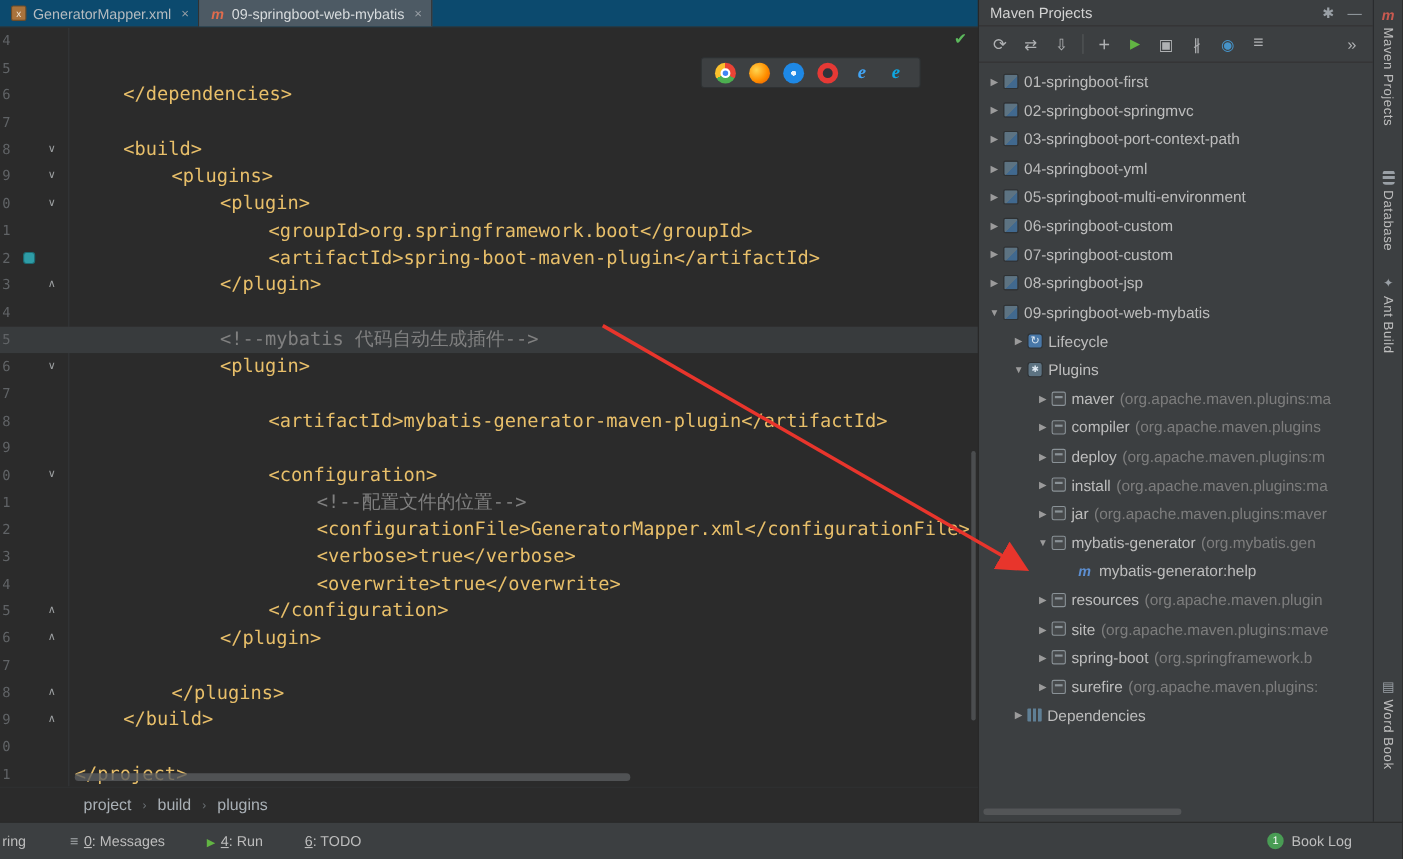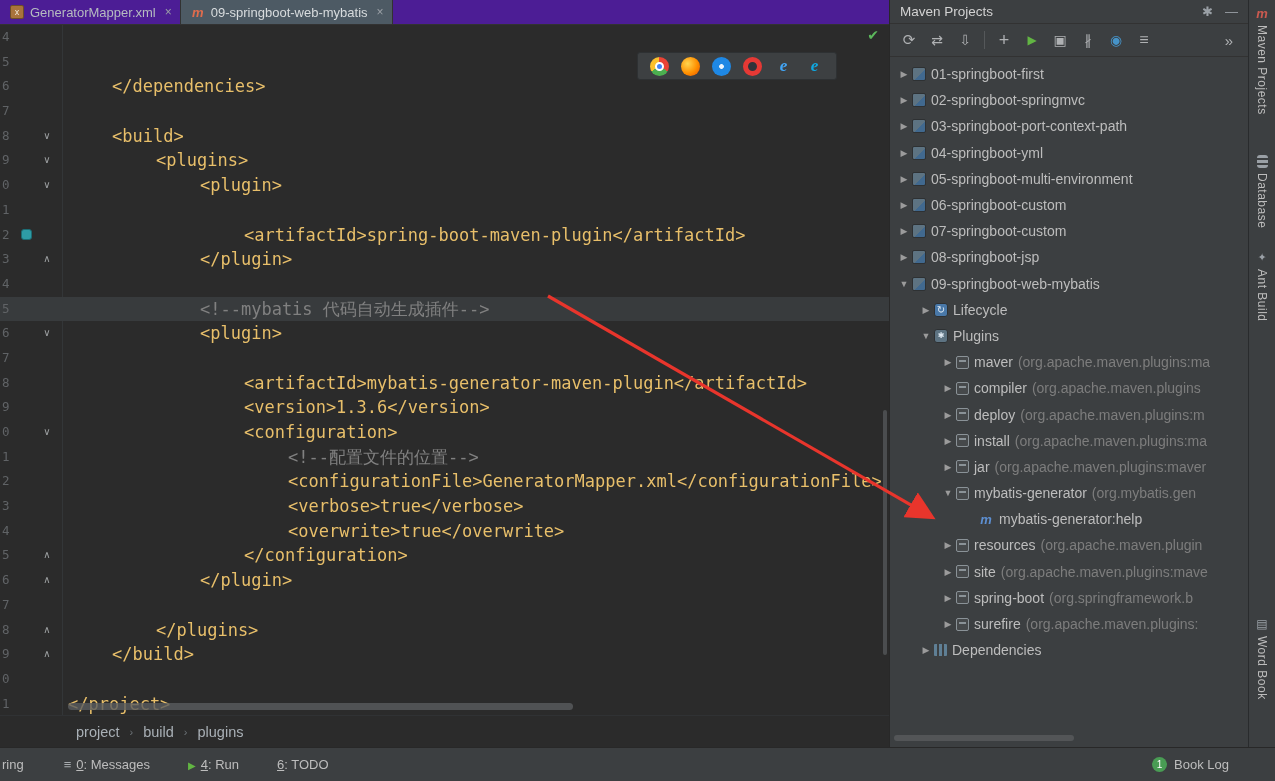--- a/index.html
+++ b/index.html
@@ -3,21 +3,21 @@
 <meta charset="utf-8">
 <style>
   *{margin:0;padding:0;box-sizing:border-box}
   html,body{width:1275px;height:781px;overflow:hidden;background:#2b2b2b;
     font-family:"Liberation Sans",sans-serif;color:#bbb}
   #app{position:relative;width:1275px;height:781px;display:flex;flex-direction:column}
   .main{display:flex;height:747px;position:relative}
 
   
   .editor-col{width:889px;display:flex;flex-direction:column;position:relative;background:#2b2b2b}
-  .tabbar{height:25px;background:#4c1d95;display:flex;align-items:stretch;border-bottom:1px solid #323232}
+  .tabbar{height:25px;background:#0c4a6e;display:flex;align-items:stretch;border-bottom:1px solid #323232}
   .tab{display:flex;align-items:center;gap:6px;padding:0 8px 0 10px;font-size:13px;color:#b6bcc0;border-right:1px solid #323232;cursor:default}
   .tab.active{background:#4d5a64;color:#d8dcde}
   .tab .close{color:#9aa0a6;font-size:12px;margin-left:3px}
   .tabicon{width:14px;height:14px;flex:none;display:flex;align-items:center;justify-content:center}
   .tabicon.xml-file-icon{background:#a9733c;border:1px solid #6e4d28;border-radius:2px}
   .tabicon.xml-file-icon::after{content:"x";font-size:9px;color:#f3e9d8;line-height:1}
   .tabicon.maven-file-icon::after{content:"m";color:#e06c4d;font-weight:bold;font-style:italic;font-size:13px;line-height:1}
 
   .code-area{height:690px;position:relative;overflow:hidden;background:#2b2b2b}
   .gutter-sep{position:absolute;left:62px;top:0;bottom:0;width:1px;background:#333638}
@@ -177,20 +177,21 @@
             <div class="line">
               <span class="gutter-num">0</span>
               <span class="gutter-icons"></span>
               <span class="fold-col">∨</span>
               <span class="code-text" style="padding-left: 144px;">&lt;plugin&gt;</span>
             </div>
             <div class="line">
               <span class="gutter-num">1</span>
               <span class="gutter-icons"></span>
               <span class="fold-col"></span>
+              <span class="code-text" style="padding-left: 188px;">&lt;groupId&gt;org.springframework.boot&lt;/groupId&gt;</span>
             </div>
             <div class="line">
               <span class="gutter-num">2</span>
               <span class="gutter-icons">
                 <span class="bookmark"></span>
               </span>
               <span class="fold-col"></span>
               <span class="code-text" style="padding-left: 188px;">&lt;artifactId&gt;spring-boot-maven-plugin&lt;/artifactId&gt;</span>
             </div>
             <div class="line">
@@ -225,21 +226,20 @@
             <div class="line">
               <span class="gutter-num">8</span>
               <span class="gutter-icons"></span>
               <span class="fold-col"></span>
               <span class="code-text" style="padding-left: 188px;">&lt;artifactId&gt;mybatis-generator-maven-plugin&lt;/artifactId&gt;</span>
             </div>
             <div class="line">
               <span class="gutter-num">9</span>
               <span class="gutter-icons"></span>
               <span class="fold-col"></span>
-              <span class="code-text" style="padding-left: 188px;">&lt;version&gt;1.3.6&lt;/version&gt;</span>
             </div>
             <div class="line">
               <span class="gutter-num">0</span>
               <span class="gutter-icons"></span>
               <span class="fold-col">∨</span>
               <span class="code-text" style="padding-left: 188px;">&lt;configuration&gt;</span>
             </div>
             <div class="line">
               <span class="gutter-num">1</span>
               <span class="gutter-icons"></span>

